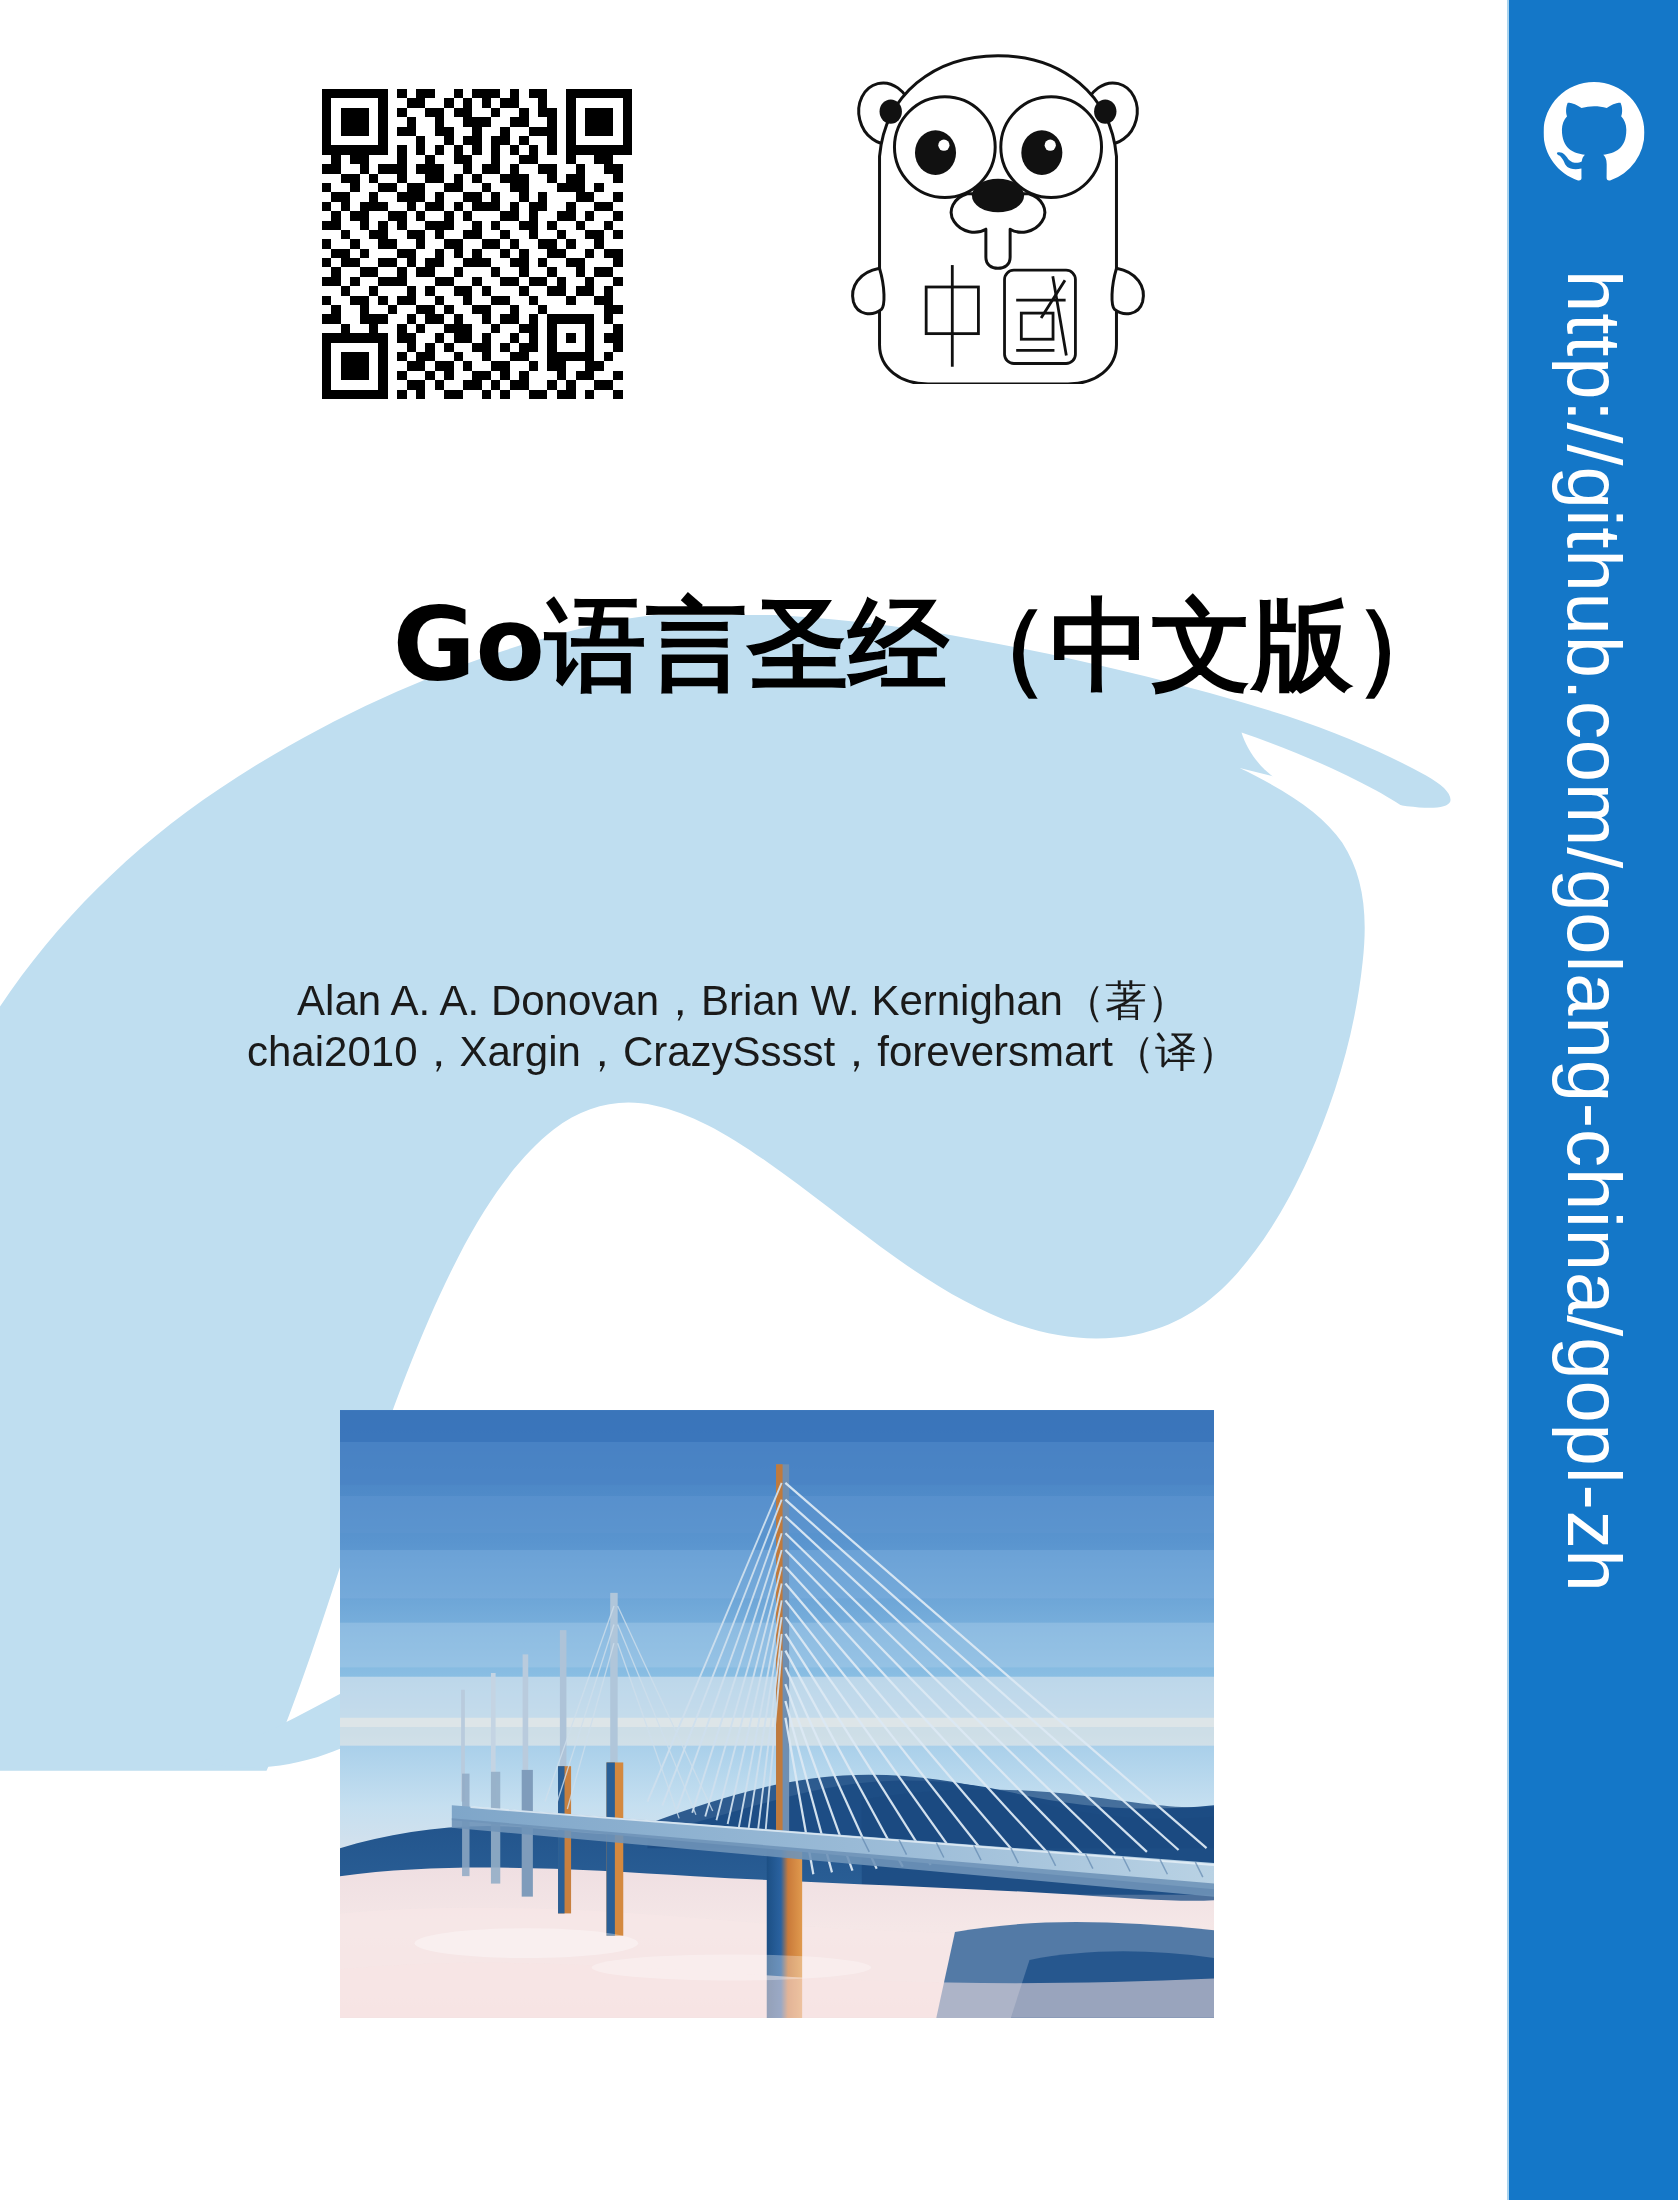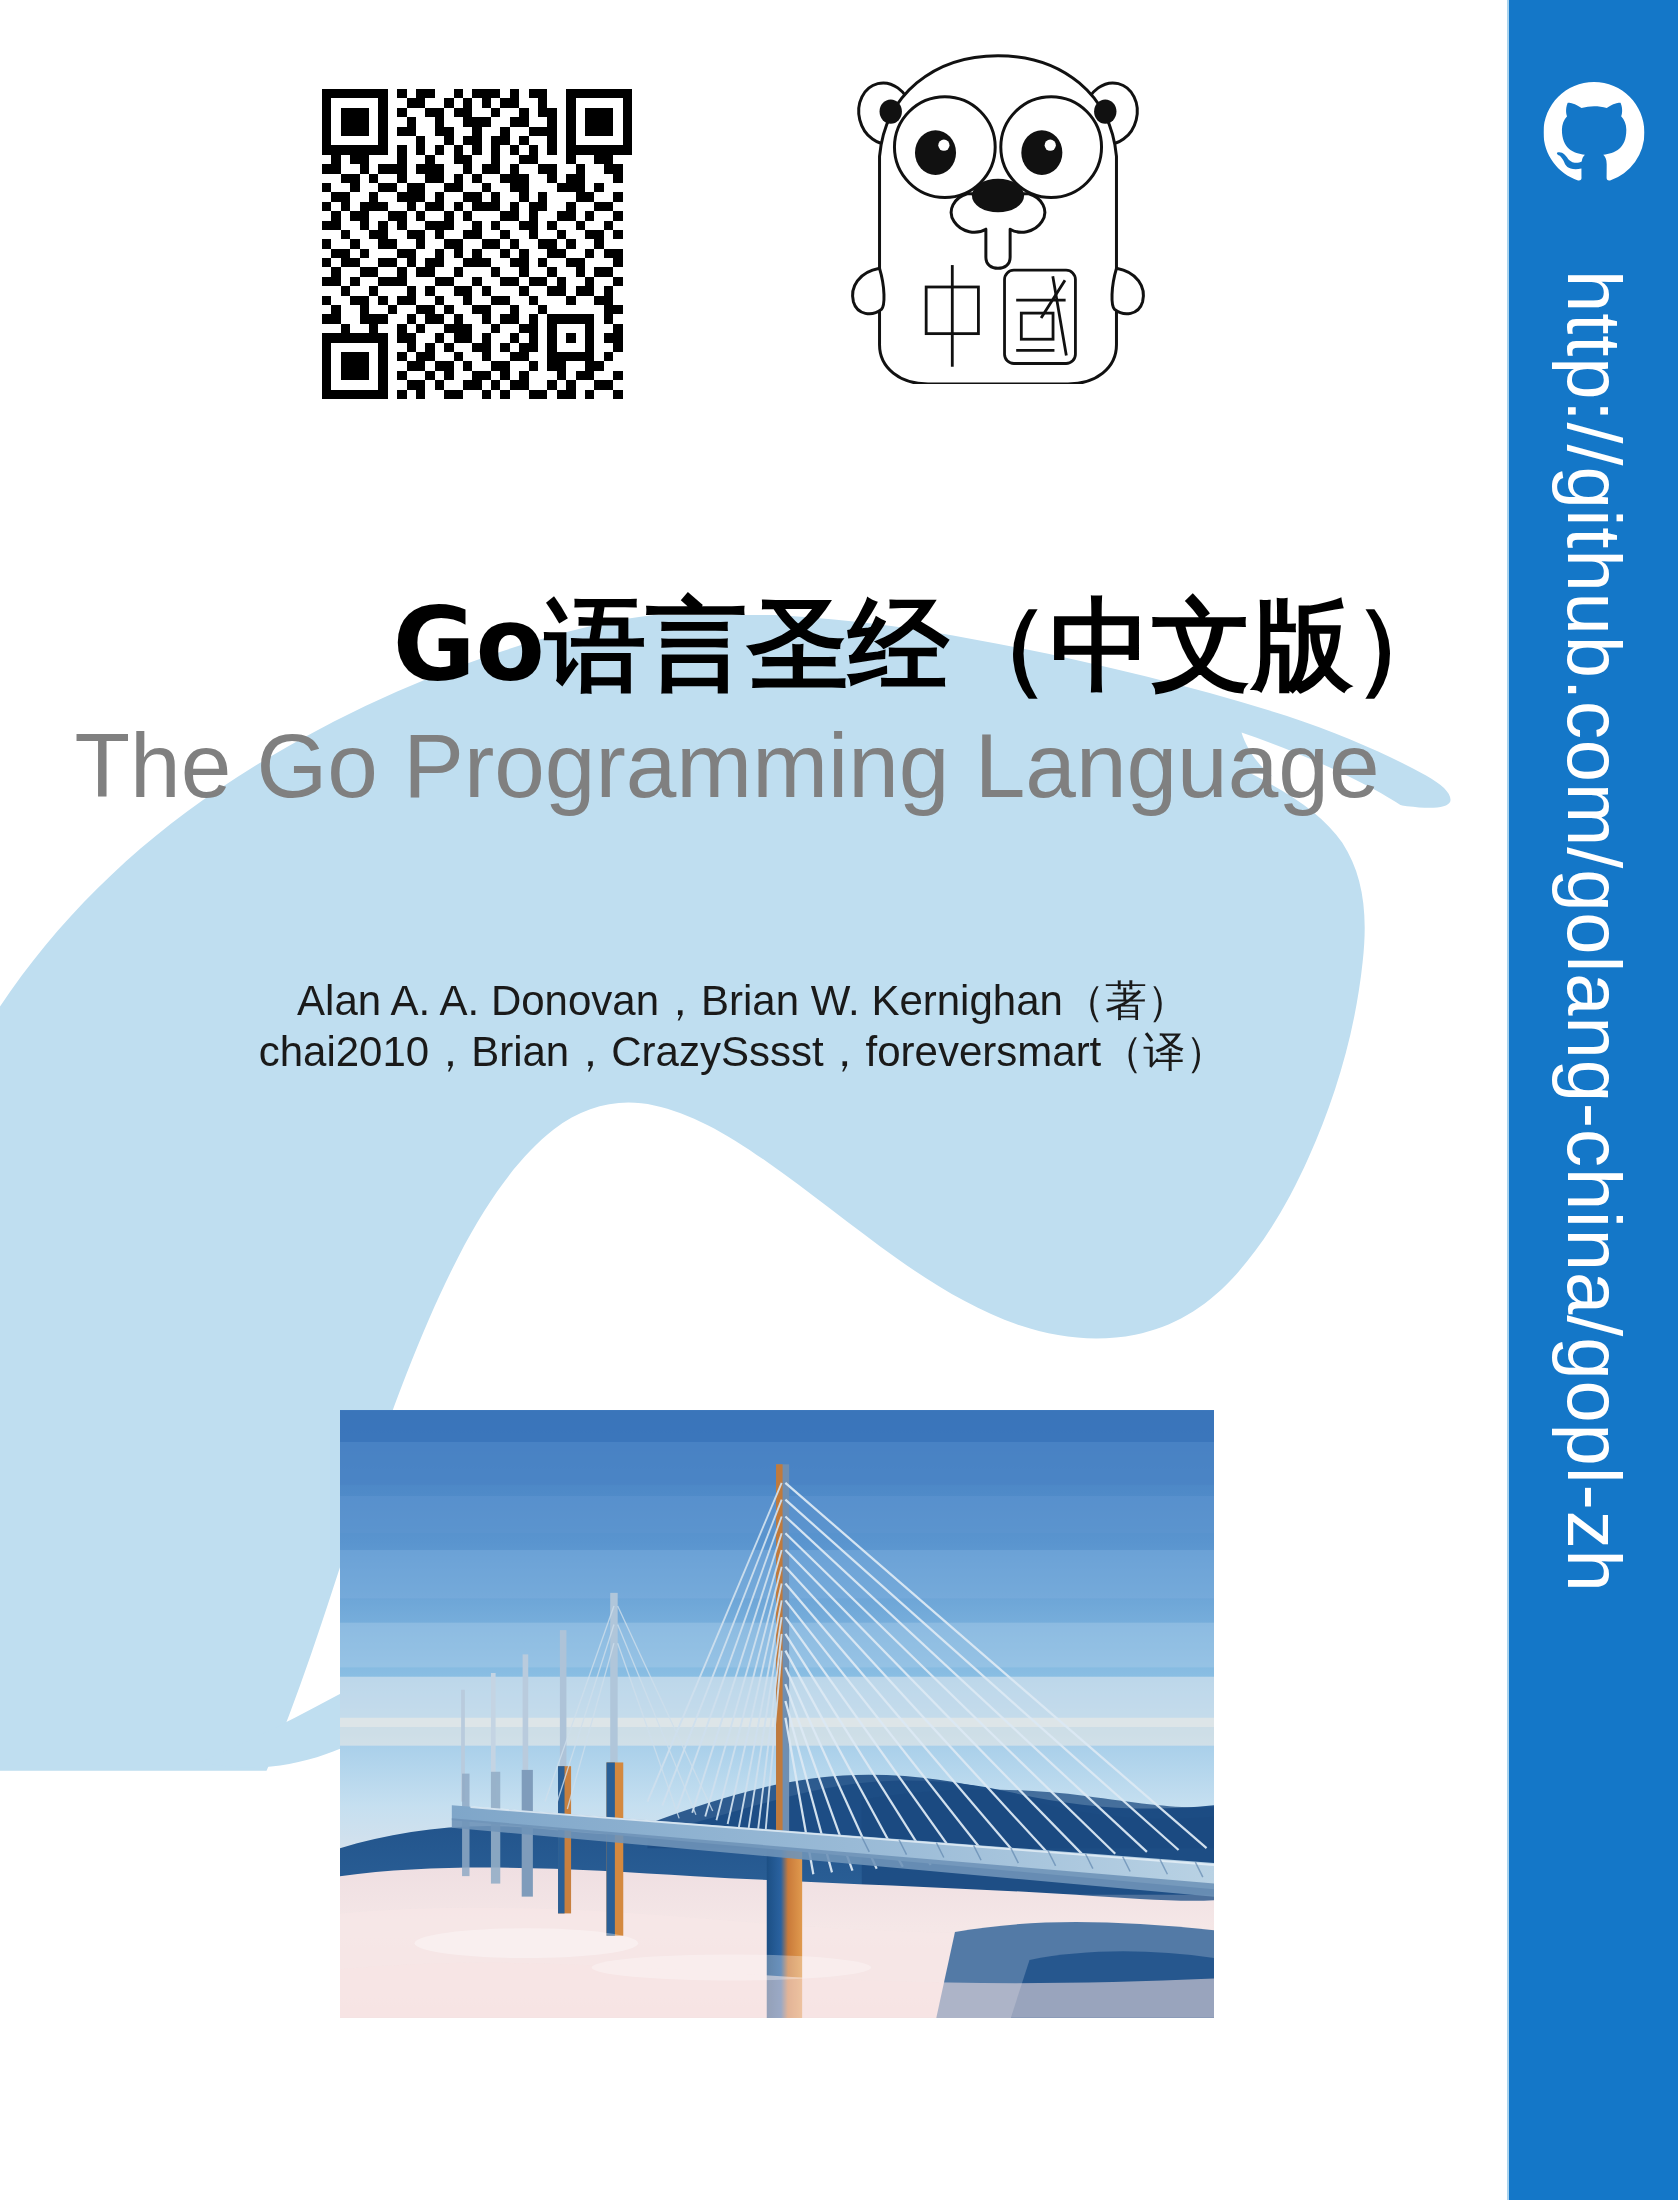--- a/index.html
+++ b/index.html
@@ -566,25 +566,24 @@
         <line x1="186" y1="336" x2="224" y2="336"></line>
         <line x1="224" y1="258" x2="238" y2="340"></line>
         <line x1="236" y1="262" x2="212" y2="300"></line>
       </g>
       <text x="116" y="330" font-family="DejaVu Sans, sans-serif" font-size="0" fill="#111111">中國</text>
     </svg>
   </div>
 
   <div class="title-zh">Go语言圣经（中文版）</div>
 
-  <div class="title-en">The Go Programming Language</div>
 
   <div class="credits">
     <span class="line">Alan A. A. Donovan，Brian W. Kernighan（著）</span>
-    <span class="line">chai2010，Brian，CrazySssst，foreversmart（译）</span>
+    <span class="line">chai2010，Xargin，CrazySssst，foreversmart（译）</span>
   </div>
 
   <div class="photo">
     <svg width="874" height="608" viewBox="0 0 938 652" xmlns="http://www.w3.org/2000/svg">
       <defs>
         <linearGradient id="skyGrad" x1="0" y1="0" x2="0" y2="1">
           <stop offset="0%" stop-color="#3d78bd"></stop>
           <stop offset="22%" stop-color="#5a95cf"></stop>
           <stop offset="45%" stop-color="#8cc0e4"></stop>
           <stop offset="65%" stop-color="#c5dff0"></stop>

